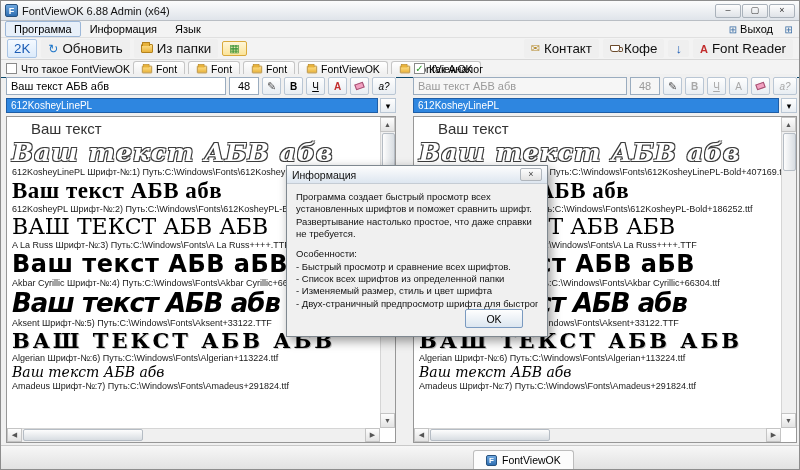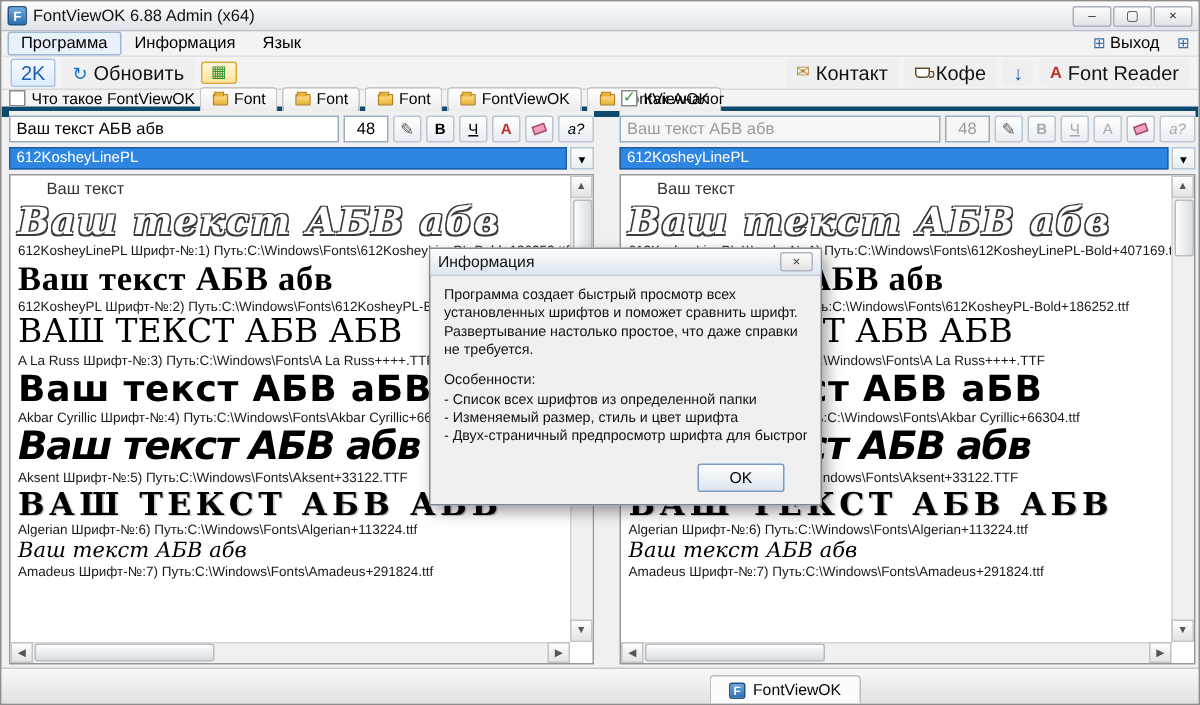--- a/index.html
+++ b/index.html
@@ -30,21 +30,21 @@
   .i-folder::before{content:"";position:absolute;top:-3px;left:0;width:6px;height:3px;background:#e8b33c;border:1px solid #b4821d;border-bottom:none;border-radius:1px 1px 0 0;}
   .i-grid{color:#2f8f2f;font-size:11px;line-height:1;}
   .i-mail{color:#b58a2c;font-size:11px;line-height:1;}
   .i-cup{width:10px;height:7px;background:#fff;border:1px solid #6b4a2a;border-radius:0 0 3px 3px;position:relative;display:inline-block;}
   .i-cup::after{content:"";position:absolute;right:-4px;top:1px;width:3px;height:3px;border:1px solid #6b4a2a;border-radius:0 2px 2px 0;border-left:none;}
   .i-down{color:#1b5cb5;font-size:13px;font-weight:bold;line-height:1;}
   .i-redA{color:#c22d2d;font-weight:bold;font-size:11px;}
   .tb-spacer{flex:1;}
 
   
-  .tabrow{height:18px;background:#f3f3f3;border-bottom:7px solid #0c4a6e;display:flex;align-items:center;padding:0 5px;font-size:10.5px;position:relative;}
+  .tabrow{height:18px;background:#f3f3f3;border-bottom:1px solid #0c4a6e;display:flex;align-items:center;padding:0 5px;font-size:10.5px;position:relative;}
   .cb{width:11px;height:11px;border:1px solid #8a8a8a;background:#fff;display:inline-flex;align-items:center;justify-content:center;font-size:10px;line-height:1;color:#2a9a2a;margin-right:4px;}
   .tab{display:flex;align-items:center;gap:3px;padding:1px 7px;margin-left:3px;border:1px solid #c6c6c6;background:linear-gradient(#ffffff,#ececec);border-radius:3px 3px 0 0;border-bottom:none;height:16px;}
   .tab .i-folder{transform:scale(.85);}
   .analogbox{position:absolute;left:413px;display:flex;align-items:center;font-size:10.5px;}
 
   
   .panel{position:absolute;top:73px;height:369px;background:#f0f0f0;}
   .panel.left{left:5px;width:390px;}
   .panel.right{left:412px;width:384px;}
   .p-inputs{position:absolute;top:2px;left:0;right:0;height:20px;display:flex;align-items:center;gap:3px;}
@@ -57,21 +57,21 @@
   .fmt .pen{color:#555;font-size:11px;}
   .eraser{width:9px;height:6px;background:#f2a0c0;border:1px solid #a05070;display:inline-block;transform:rotate(-20deg);}
   .fmt.helpbtn{width:24px;font-style:italic;}
   .dis .txt-input,.dis .size-box{color:#9a9a9a;background:#f6f6f6;}
   .dis .fmt{color:#a8a8a8;}
   .font-name{position:absolute;top:24px;left:0;right:18px;height:15px;background:#2e86e0;border:1px solid #1f5ea6;color:#fff;font-size:10px;display:flex;align-items:center;padding:0 4px;}
   .fn-btn{position:absolute;top:24px;right:0;width:16px;height:15px;border:1px solid #b9c6d4;background:linear-gradient(#fefefe,#e8edf2);font-size:9px;display:flex;align-items:center;justify-content:center;}
 
   .listwrap{position:absolute;top:42px;left:0;right:0;bottom:0;border:1px solid #979797;background:#fff;}
   .list{position:absolute;top:0;left:0;right:15px;bottom:14px;overflow:hidden;padding:2px 5px;}
-  .list-header{font-size:11px;color:#333;margin:1px 0 3px 0;padding-left:19px;}
+  .list-header{font-size:15px;color:#333;margin:1px 0 3px 0;padding-left:19px;}
   .row{margin-bottom:2px;}
   .prev{line-height:1.0;white-space:nowrap;color:#000;}
   .lbl{font-size:9px;color:#1a1a1a;margin-top:2px;white-space:nowrap;}
 
   .f1{font-family:"DejaVu Serif",serif;font-style:italic;font-weight:bold;font-size:25px;color:#fff;letter-spacing:1px;
       text-shadow:-1px -1px 0 #3c3c3c,1px -1px 0 #3c3c3c,-1px 1px 0 #3c3c3c,1px 1px 0 #3c3c3c;}
   .f2{font-family:"Liberation Serif",serif;font-weight:bold;font-size:23px;letter-spacing:.5px;}
   .f3{font-family:"DejaVu Serif",serif;font-size:22px;}
   .f4{font-family:"DejaVu Sans",sans-serif;font-weight:bold;font-size:24px;letter-spacing:.5px;}
   .f5{font-family:"DejaVu Sans",sans-serif;font-weight:900;font-style:italic;font-size:26px;letter-spacing:-1px;}
@@ -131,20 +131,24 @@
       <span>Выход</span>
     </span>
     <span class="menu-corner grid-ico">⊞</span>
   </div>
 
   <div class="toolbar">
     <button class="tbtn zoom">2K</button>
     <button class="tbtn">
       <span class="i-refresh">↻</span>
       <span>Обновить</span>
+    </button>
+    <button class="tbtn">
+      <span class="i-folder"></span>
+      <span>Из папки</span>
     </button>
     <button class="tbtn hl">
       <span class="i-grid">▦</span>
     </button>
     <span class="tb-spacer"></span>
     <button class="tbtn">
       <span class="i-mail">✉</span>
       <span>Контакт</span>
     </button>
     <button class="tbtn">
@@ -317,20 +321,21 @@
 
   <div class="dialog">
     <div class="d-title">
       <span>Информация</span>
       <button class="d-close">×</button>
     </div>
     <div class="d-body">
       <div>Программа создает быстрый просмотр всех установленных шрифтов и поможет сравнить шрифт. Развертывание настолько простое, что даже справки не требуется.</div>
       <div class="d-feats">
         <div>Особенности:</div>
+        <div class="d-feat">- Быстрый просмотр и сравнение всех шрифтов.</div>
         <div class="d-feat">- Список всех шрифтов из определенной папки</div>
         <div class="d-feat">- Изменяемый размер, стиль и цвет шрифта</div>
         <div class="d-feat">- Двух-страничный предпросмотр шрифта для быстрого сравнения шрифтов.</div>
       </div>
     </div>
     <button class="d-ok">OK</button>
   </div>
 
   <div class="statusbar">
     <span class="sb-tab">

